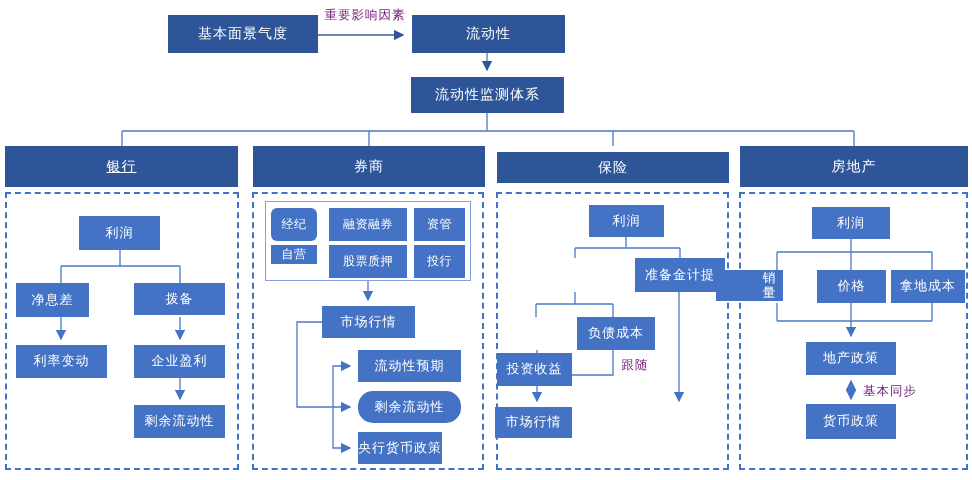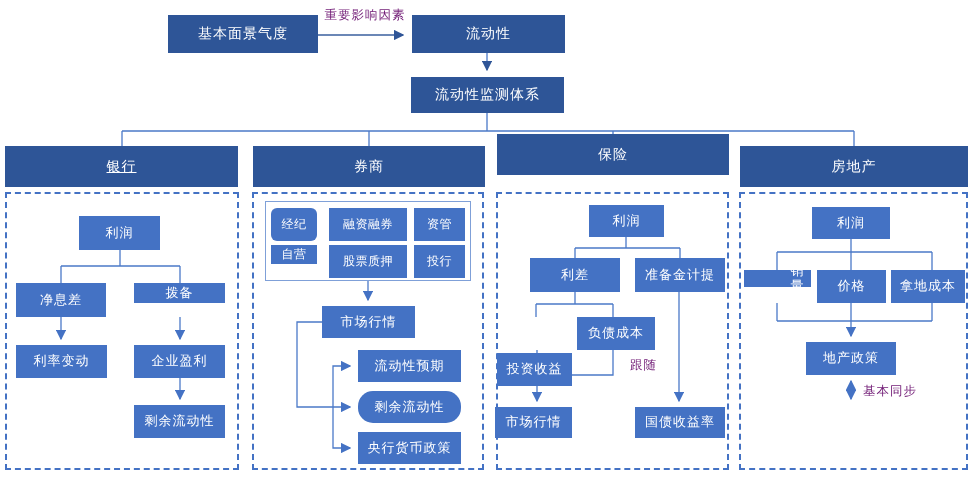--- a/index.html
+++ b/index.html
@@ -68,57 +68,56 @@
     <line x1="851" y1="381" x2="851" y2="399" stroke="#4b79c8" stroke-width="1.3" marker-start="url(#mblue)" marker-end="url(#mblue)"></line>
   </svg>
 
   <div class="box hdr" style="left:168px;top:15px;width:150px;height:38px;">基本面景气度</div>
   <div class="edge-label" style="left:320px;top:7px;width:90px;">重要影响因素</div>
   <div class="box hdr" style="left:412px;top:15px;width:153px;height:38px;">流动性</div>
   <div class="box hdr" style="left:411px;top:77px;width:153px;height:36px;">流动性监测体系</div>
 
   <div class="box hdr" style="left:5px;top:146px;width:233px;height:41px;text-decoration:underline;">银行</div>
   <div class="box hdr" style="left:253px;top:146px;width:232px;height:41px;">券商</div>
-  <div class="box hdr" style="left:497px;top:134px;width:232px;height:41px;">保险</div>
+  <div class="box hdr" style="left:497px;top:152px;width:232px;height:31px;">保险</div>
   <div class="box hdr" style="left:740px;top:146px;width:228px;height:41px;">房地产</div>
 
   <div class="dashed" style="left:5px;top:192px;width:234px;height:278px;"></div>
   <div class="dashed" style="left:252px;top:192px;width:232px;height:278px;"></div>
   <div class="dashed" style="left:496px;top:192px;width:233px;height:278px;"></div>
   <div class="dashed" style="left:739px;top:192px;width:229px;height:278px;"></div>
 
   <div class="box node" style="left:79px;top:216px;width:81px;height:34px;">利润</div>
-  <div class="box node" style="left:16px;top:283px;width:90px;height:34px;">净息差</div>
-  <div class="box node" style="left:134px;top:283px;width:91px;height:20px;">拨备</div>
+  <div class="box node" style="left:16px;top:283px;width:73px;height:34px;">净息差</div>
+  <div class="box node" style="left:134px;top:283px;width:91px;height:32px;">拨备</div>
   <div class="box node" style="left:16px;top:345px;width:91px;height:33px;">利率变动</div>
   <div class="box node" style="left:134px;top:345px;width:91px;height:33px;">企业盈利</div>
   <div class="box node" style="left:134px;top:405px;width:91px;height:33px;">剩余流动性</div>
 
   <div class="gridbox" style="left:265px;top:201px;width:206px;height:80px;"></div>
   <div class="box cell" style="left:271px;top:208px;width:46px;height:33px;border-radius:6px;">经纪</div>
   <div class="box cell" style="left:329px;top:208px;width:78px;height:33px;">融资融券</div>
   <div class="box cell" style="left:414px;top:208px;width:51px;height:33px;">资管</div>
   <div class="box cell" style="left:271px;top:245px;width:46px;height:19px;">自营</div>
   <div class="box cell" style="left:329px;top:245px;width:78px;height:33px;">股票质押</div>
   <div class="box cell" style="left:414px;top:245px;width:51px;height:33px;">投行</div>
 
   <div class="box node" style="left:322px;top:306px;width:93px;height:32px;">市场行情</div>
   <div class="box node" style="left:358px;top:350px;width:103px;height:32px;">流动性预期</div>
   <div class="box node" style="left:358px;top:391px;width:103px;height:32px;border-radius:15px;">剩余流动性</div>
-  <div class="box node" style="left:358px;top:432px;width:103px;height:32px;">央行货币政策</div>
+  <div class="box node" style="left:358px;top:432px;width:84px;height:32px;">央行货币政策</div>
 
   <div class="box node" style="left:589px;top:205px;width:75px;height:32px;">利润</div>
-  <div class="box node" style="left:530px;top:258px;width:90px;height:34px;">利差</div>
   <div class="box node" style="left:635px;top:258px;width:90px;height:34px;">准备金计提</div>
   <div class="box node" style="left:497px;top:317px;width:75px;height:33px;margin-top:36px;">投资收益</div>
   <div class="box node" style="left:577px;top:317px;width:78px;height:33px;">负债成本</div>
-  <div class="edge-label" style="left:613px;top:357px;width:44px;text-align:right;">跟随</div>
+  <div class="edge-label" style="left:613px;top:357px;width:44px;">跟随</div>
   <div class="box node" style="left:495px;top:407px;width:77px;height:31px;">市场行情</div>
-  <div class="box node" style="left:635px;top:407px;width:90px;height:31px;">国债收益率</div>
 
   <div class="box node" style="left:812px;top:207px;width:78px;height:32px;">利润</div>
-  <div class="box node" style="left:744px;top:270px;width:67px;height:17px;padding-left:40px;">销量</div>
+  <div class="box node" style="left:716px;top:270px;width:67px;height:31px;padding-left:40px;">销量</div>
   <div class="box node" style="left:817px;top:270px;width:69px;height:33px;">价格</div>
   <div class="box node" style="left:891px;top:270px;width:74px;height:33px;">拿地成本</div>
   <div class="box node" style="left:806px;top:342px;width:90px;height:33px;">地产政策</div>
   <div class="edge-label" style="left:860px;top:383px;width:60px;">基本同步</div>
+  <div class="box node" style="left:806px;top:404px;width:90px;height:35px;">货币政策</div>
 
 </div>
 
 </body></html>

